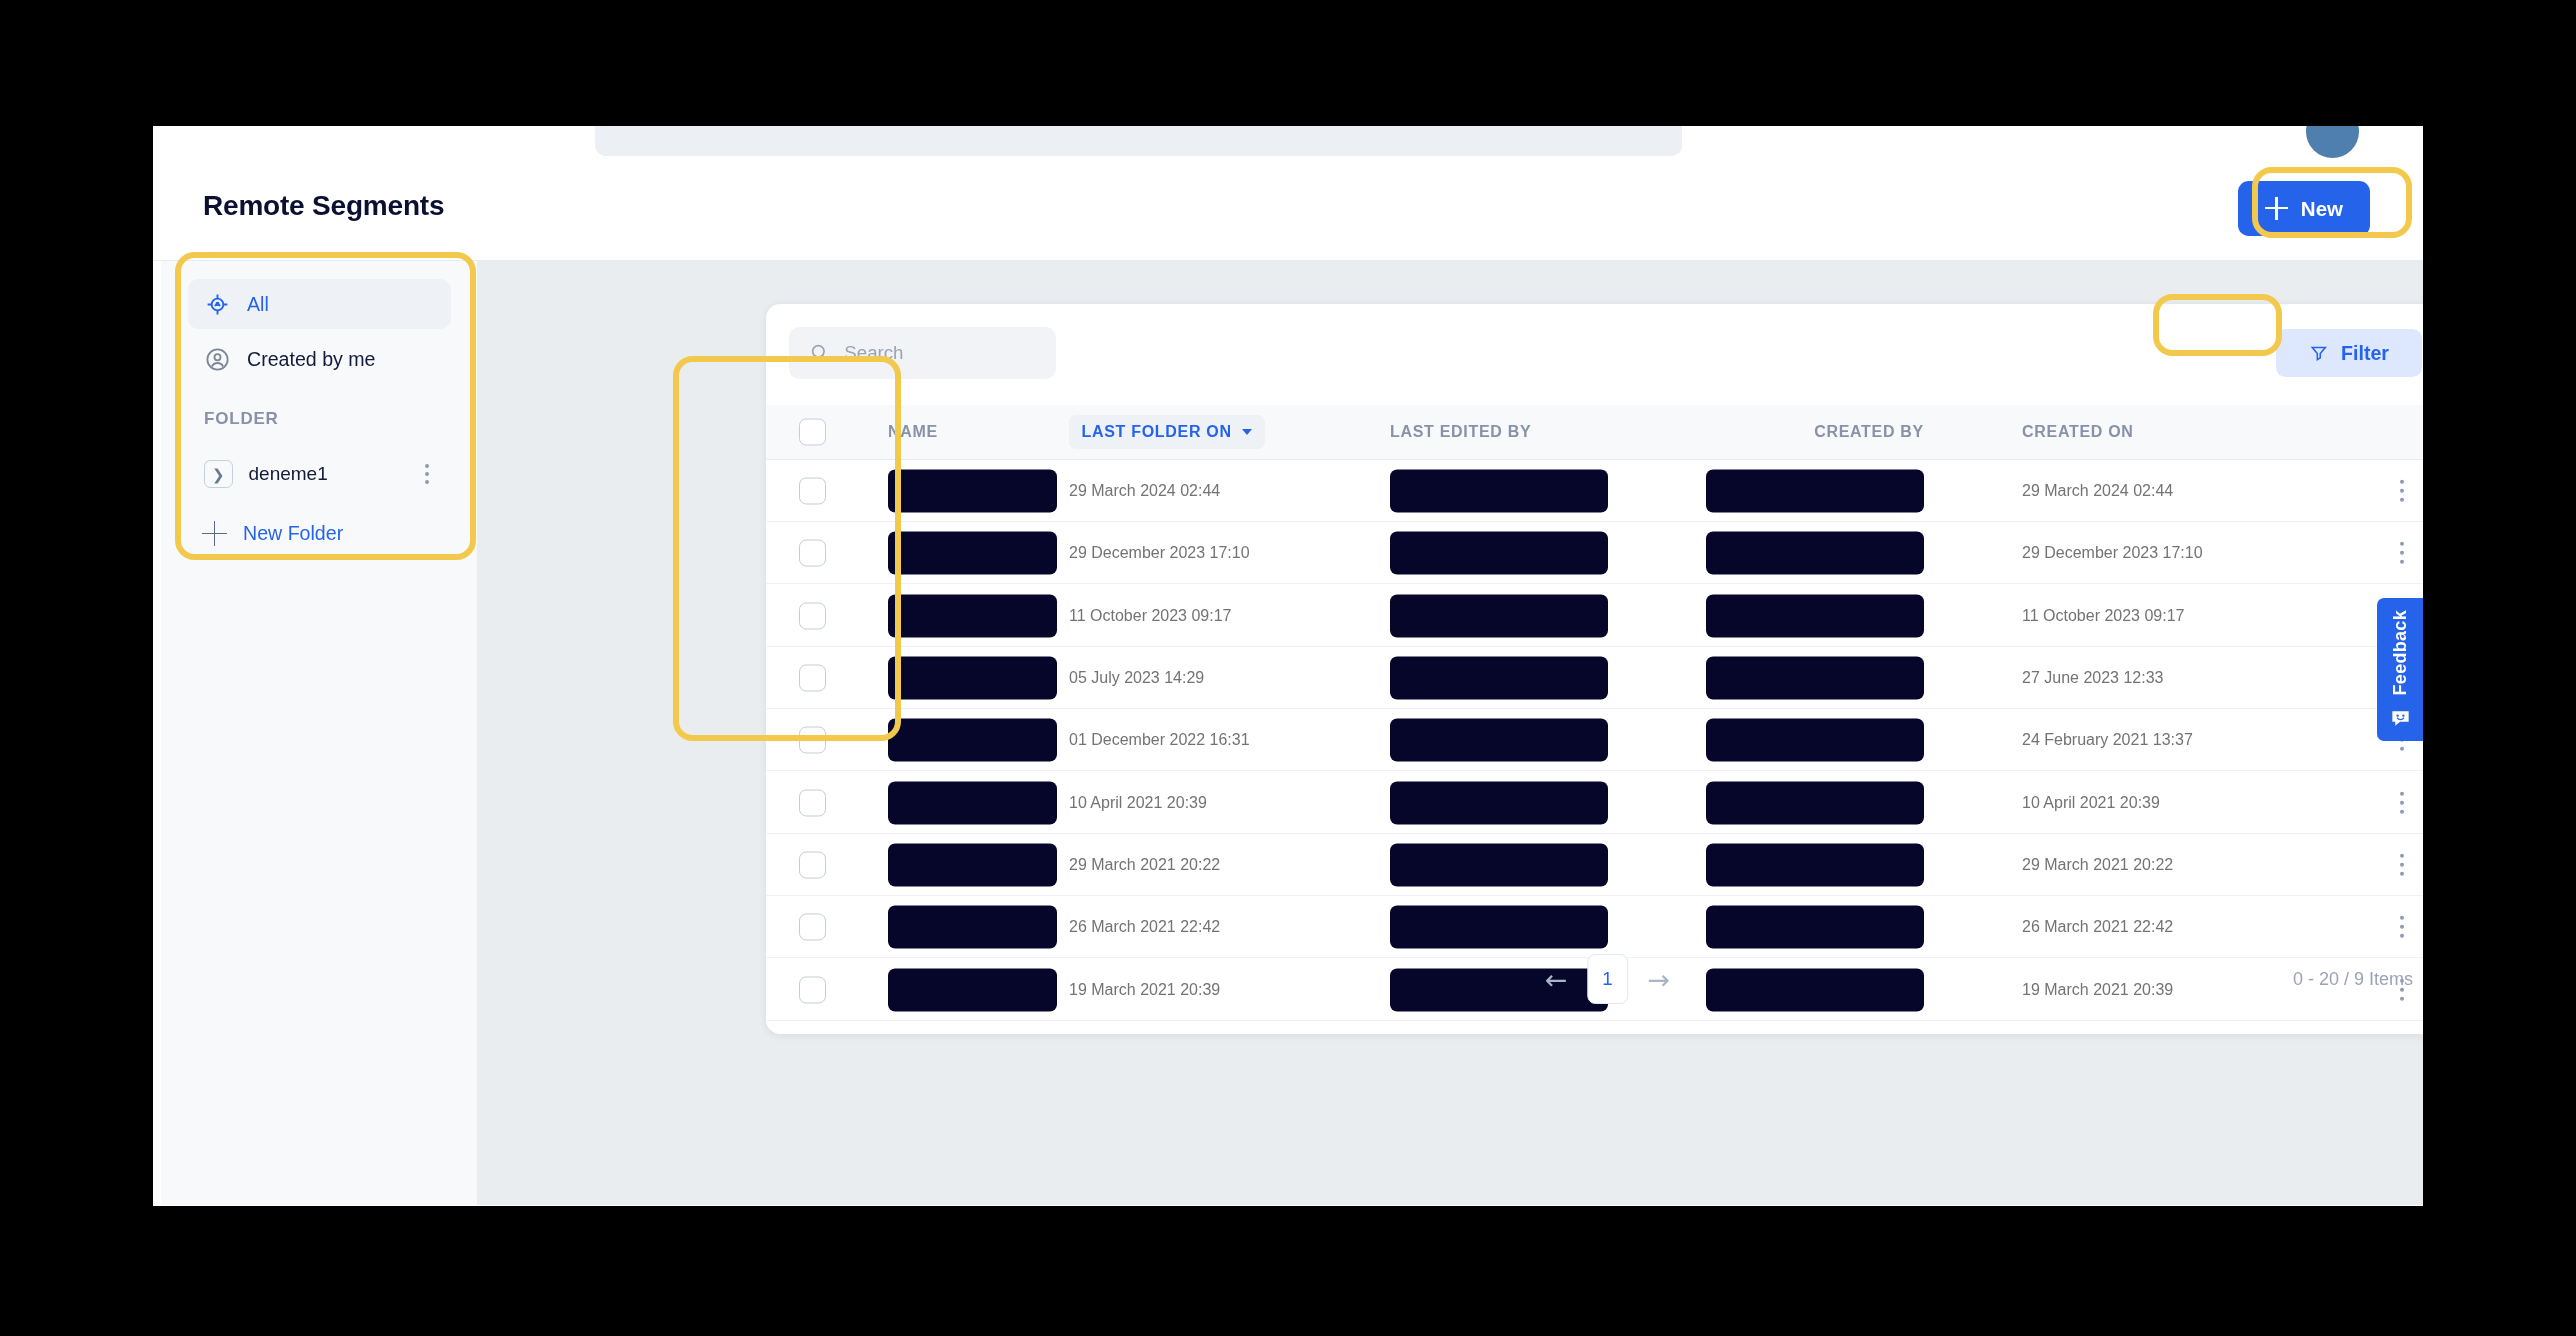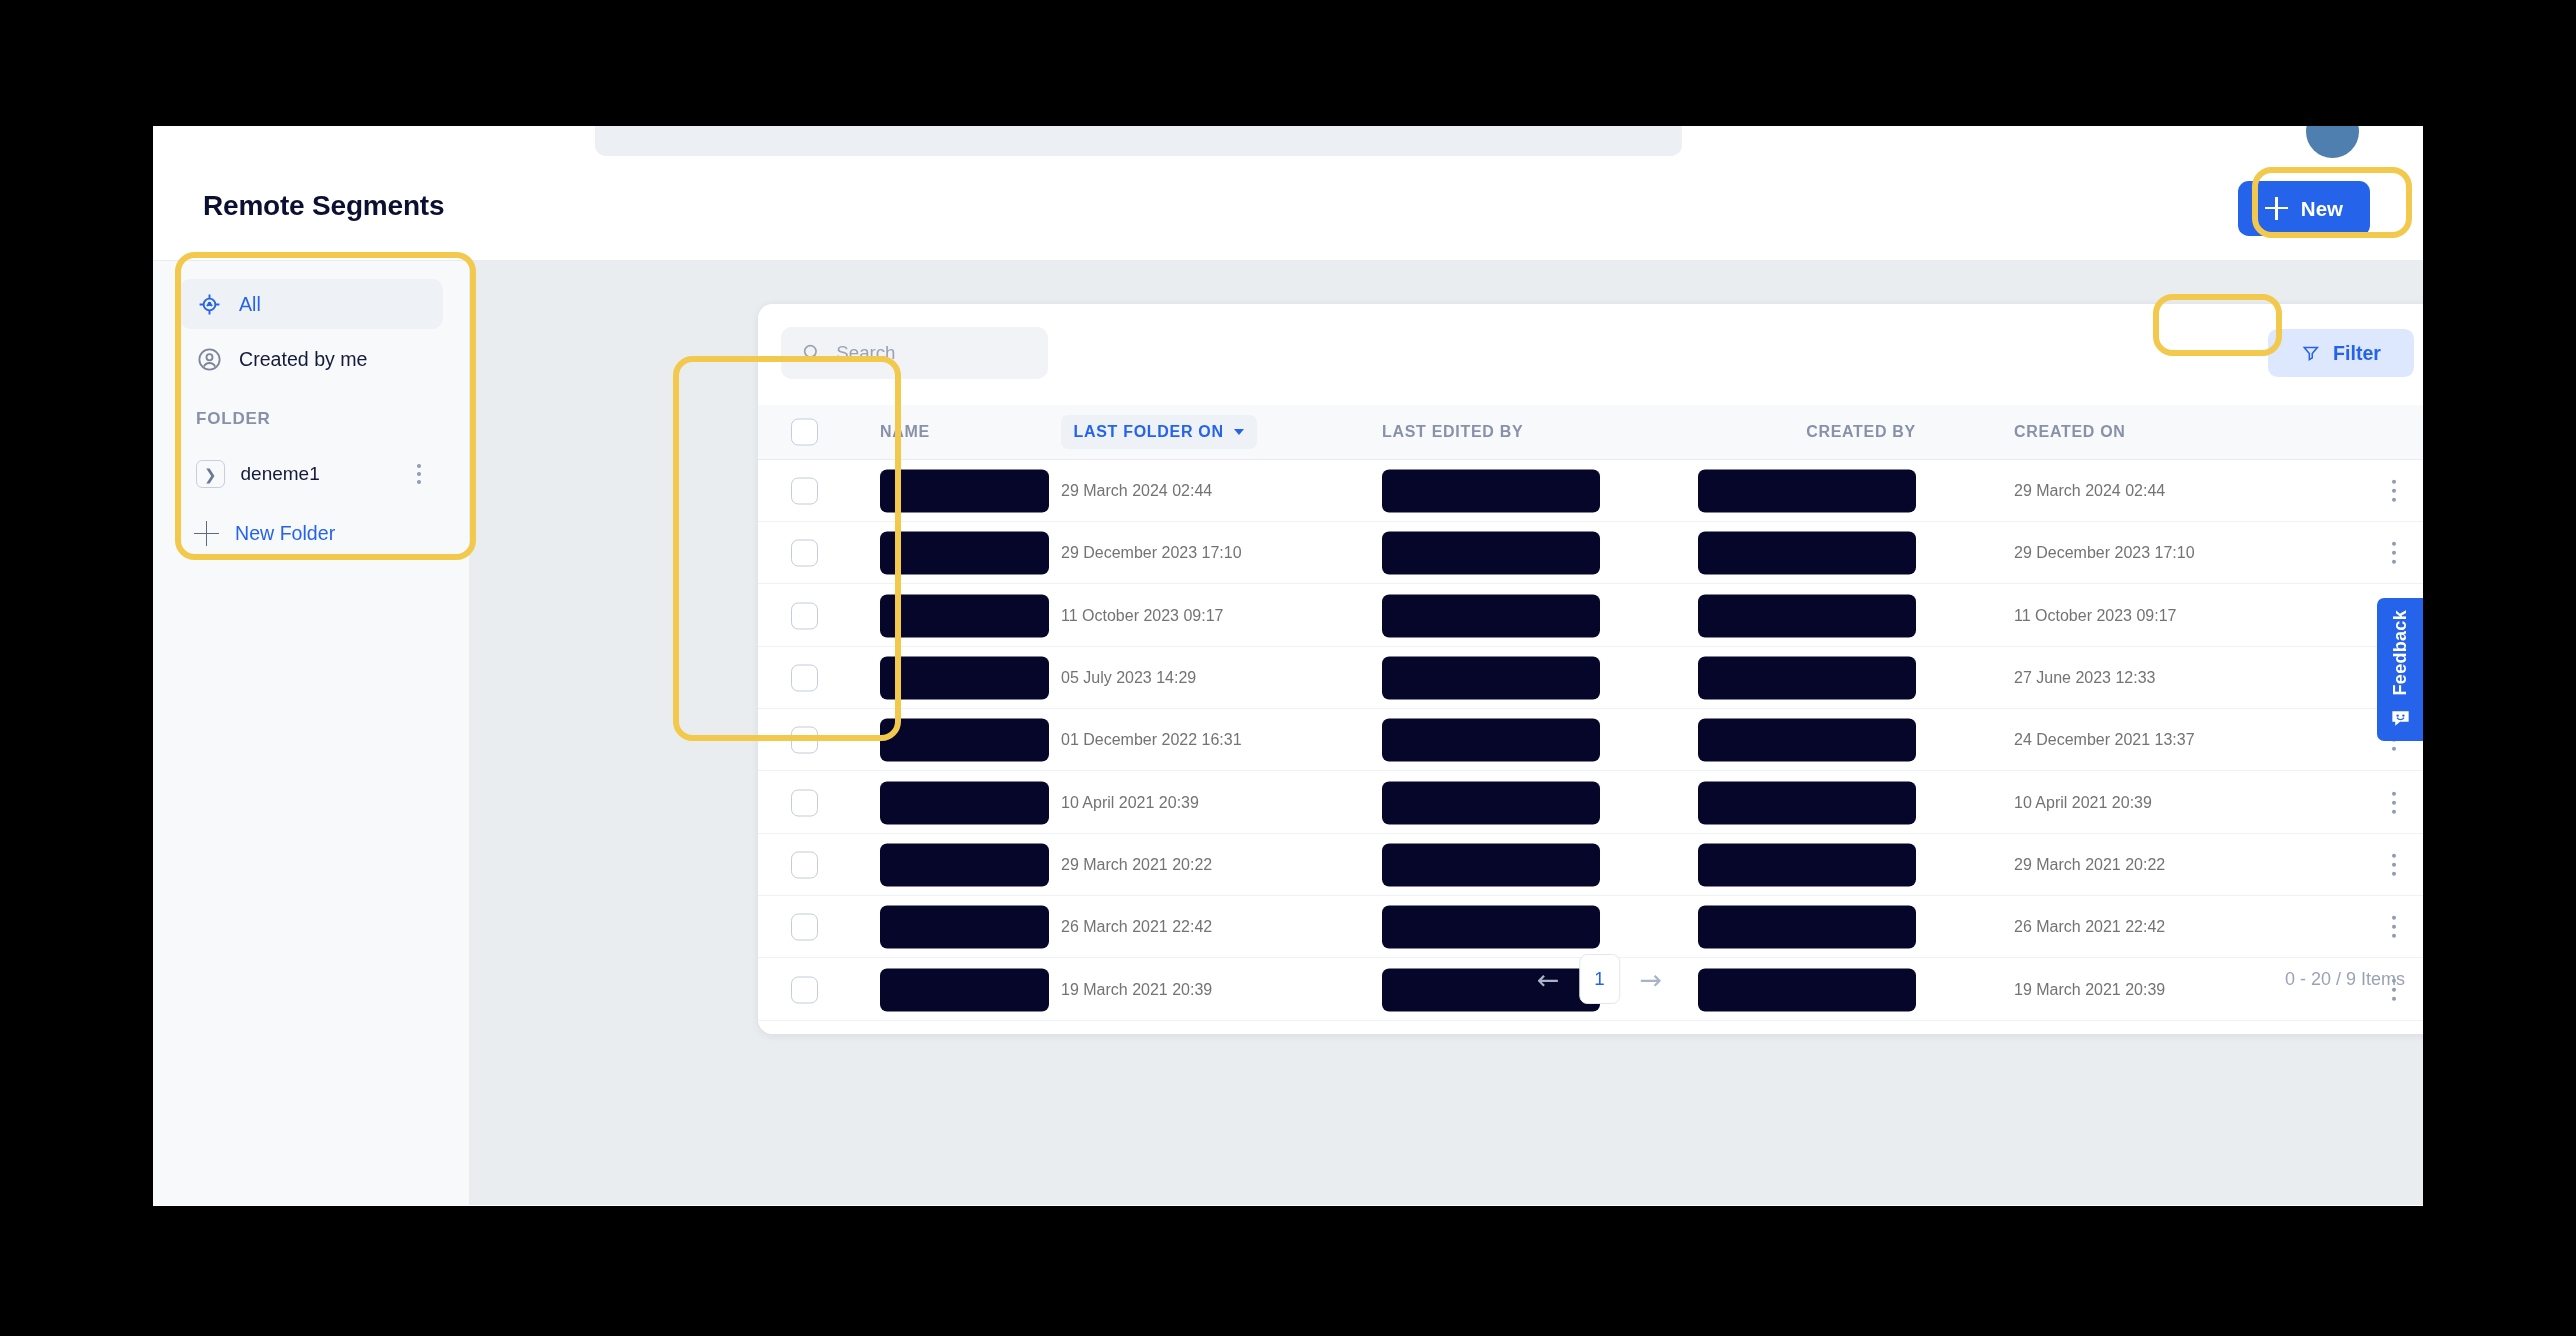--- a/index.html
+++ b/index.html
@@ -62,21 +62,21 @@
     position: relative;
   }
   .plus-glyph::before, .plus-glyph::after {
     content: ""; position: absolute; background: #ffffff;
   }
   .plus-glyph::before { left: 0; top: 9.8px; width: 23px; height: 2.7px; }
   .plus-glyph::after  { top: 0; left: 9.8px; height: 23px; width: 2.7px; }
 
   
   #body-area {
-    position: absolute; left: 0; top: 135px;
+    position: absolute; left: 8px; top: 135px;
     width: 100%; height: 944px;
   }
   #sidebar {
     position: absolute; left: 0; top: 0;
     width: 316px; height: 100%;
     background: #f8f9fb;
   }
   #content-area {
     position: absolute; left: 316px; top: 0;
     right: 0; height: 100%;
@@ -407,21 +407,21 @@
                 <i></i>
                 <i></i>
               </div>
             </div>
             <div class="trow" style="top: 405px;">
               <div class="checkbox"></div>
               <div class="redact c-name"></div>
               <div class="cell c-edon">01 December 2022 16:31</div>
               <div class="redact c-edby"></div>
               <div class="redact c-crby"></div>
-              <div class="cell c-cron">24 December 2021 13:37</div>
+              <div class="cell c-cron">24 February 2021 13:37</div>
               <div class="row-kebab">
                 <i></i>
                 <i></i>
                 <i></i>
               </div>
             </div>
             <div class="trow" style="top: 468px;">
               <div class="checkbox"></div>
               <div class="redact c-name"></div>
               <div class="cell c-edon">10 April 2021 20:39</div>

